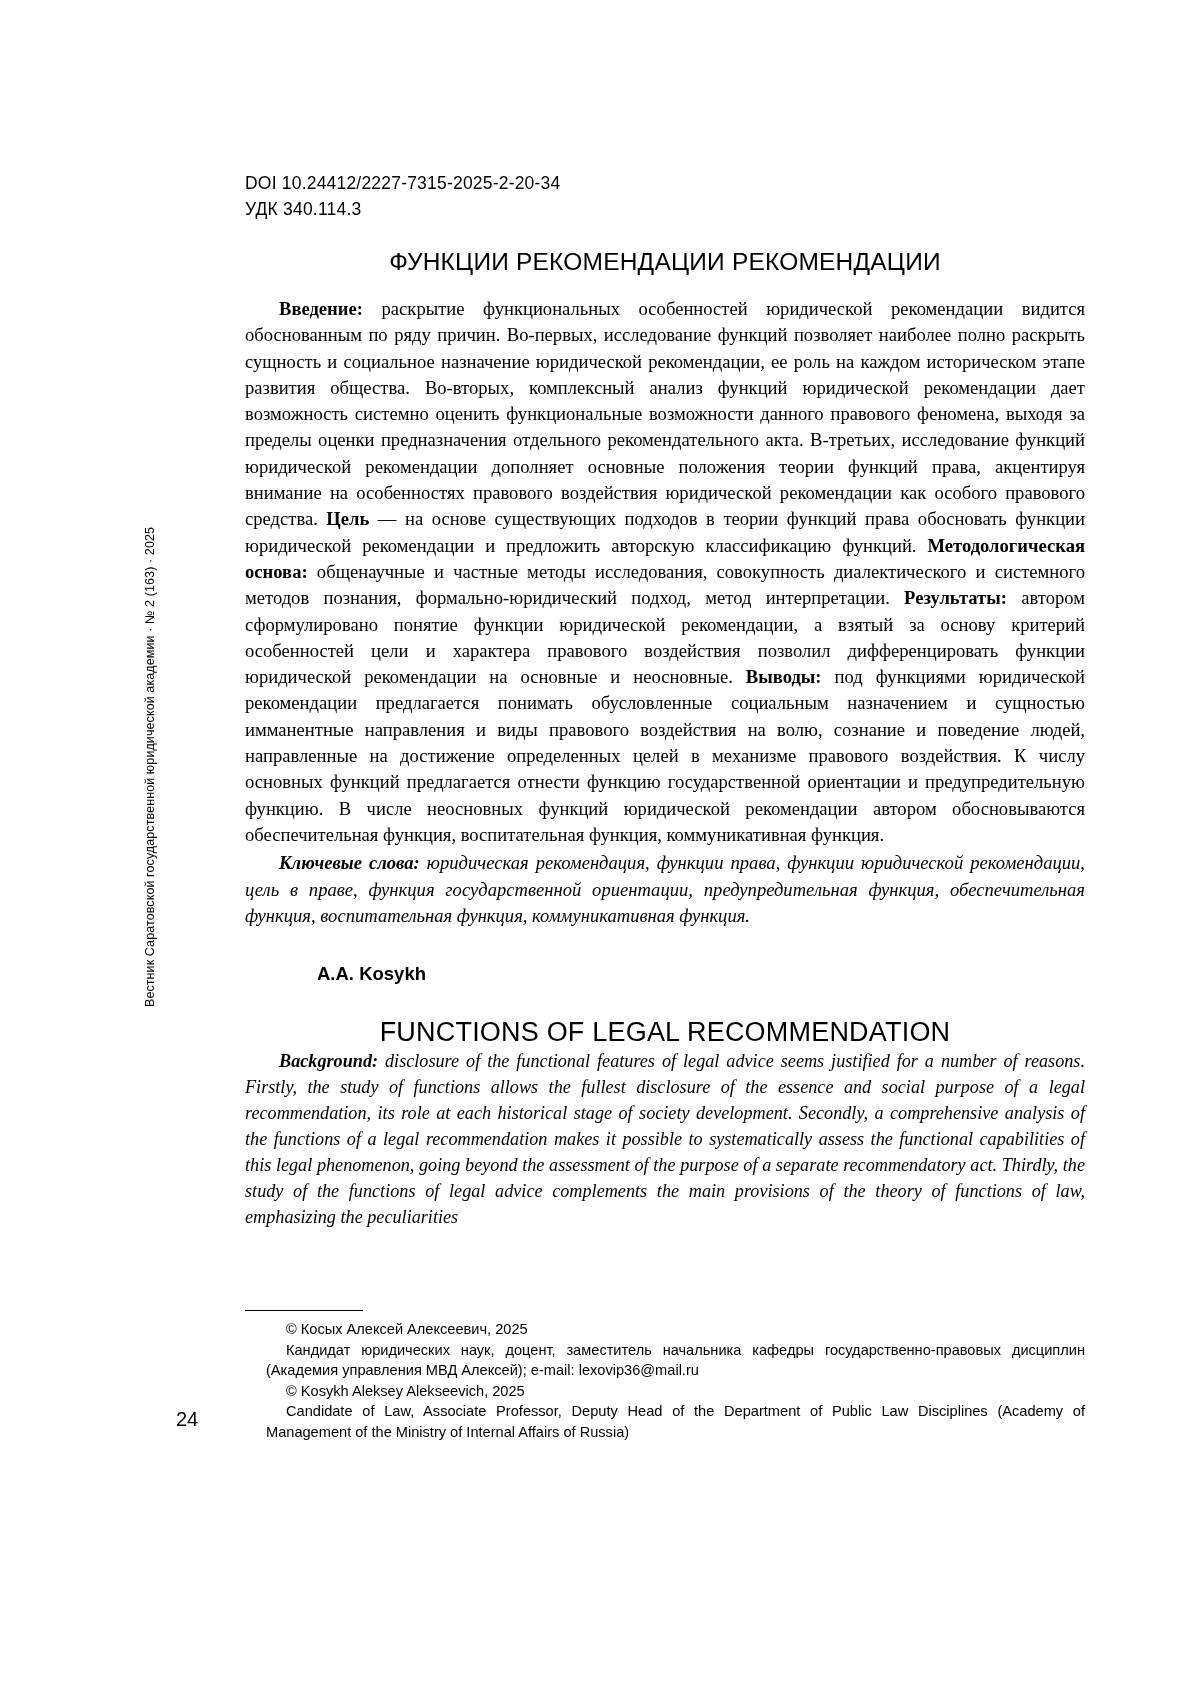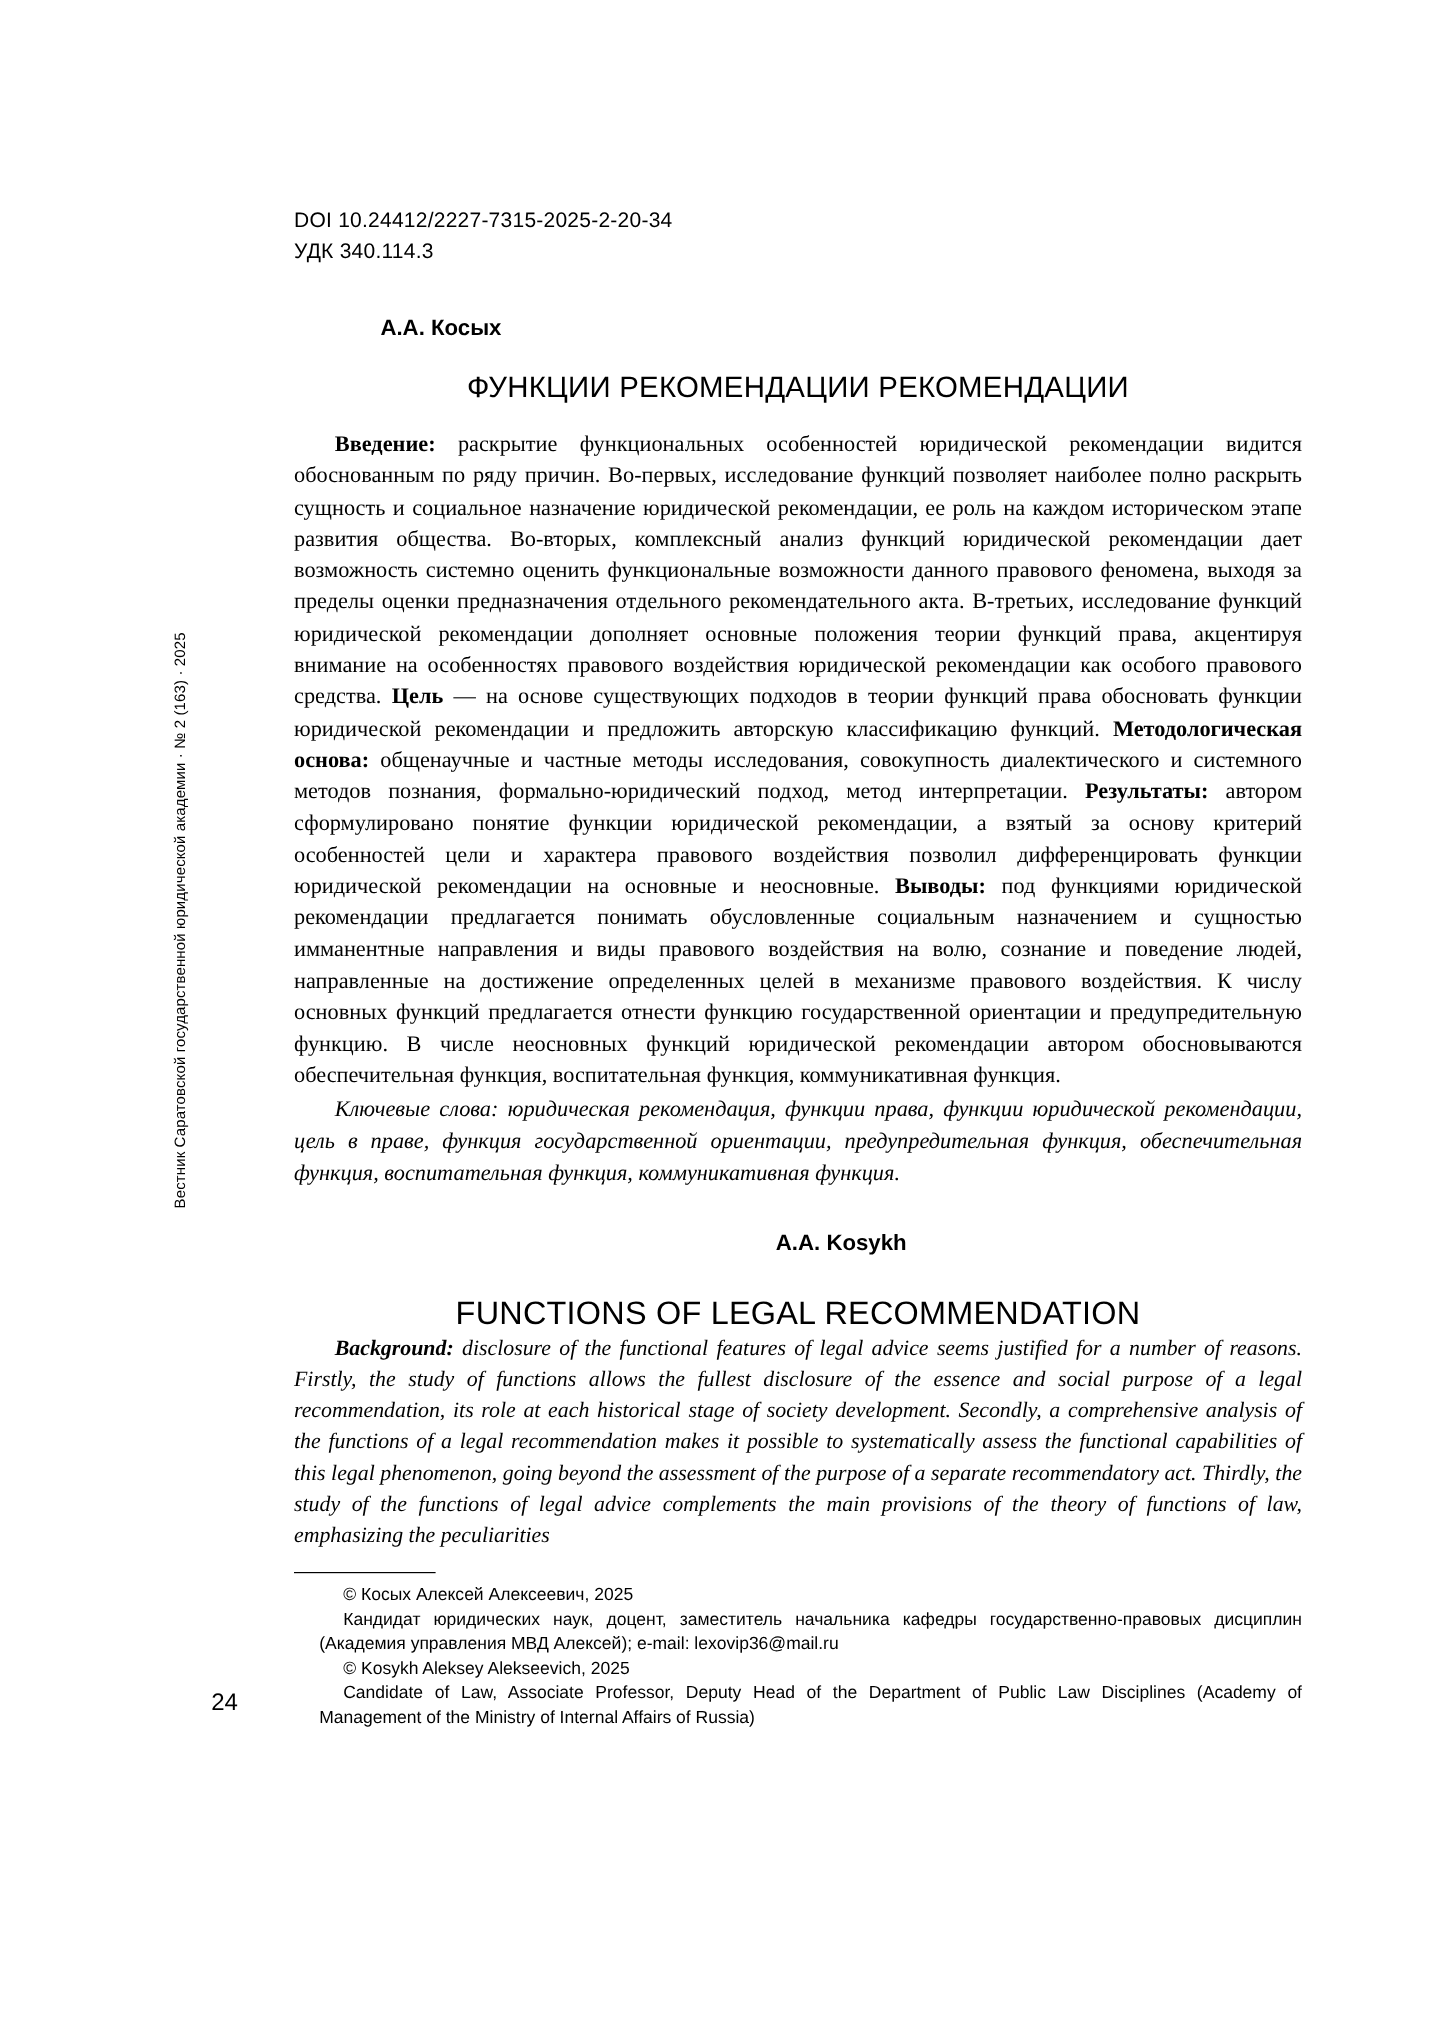--- a/index.html
+++ b/index.html
@@ -79,29 +79,28 @@
   }
   .keywords {
     margin-top: 2px;
     font-family: "Liberation Serif", serif;
     font-style: italic;
     font-size: 18.6px;
     line-height: 26.3px;
     text-align: justify;
     text-indent: 34px;
   }
-  .keywords .lead { font-weight: normal; }
+  .keywords .lead { font-weight: bold; }
 
   .author-en {
     margin-top: 34px;
     font-family: "Liberation Sans", sans-serif;
     font-weight: bold;
     font-size: 18.5px;
     margin-left: 72px;
-    text-align: center;
   }
   .article-title-en {
     margin-top: 32px;
     text-align: center;
     font-family: "Liberation Sans", sans-serif;
     font-size: 27px;
     letter-spacing: 0.2px;
   }
   .abstract-en {
     font-family: "Liberation Serif", serif;
@@ -140,21 +139,20 @@
 
   <div class="side-running-head">Вестник Саратовской государственной  юридической академии · № 2 (163) · 2025</div>
 
   <div class="folio">24</div>
 
   <div class="content">
 
     <div class="ident-line">DOI 10.24412/2227-7315-2025-2-20-34</div>
     <div class="ident-line">УДК 340.114.3</div>
 
-    <div class="author">А.А. Косых</div>
 
     <div class="article-title">ФУНКЦИИ РЕКОМЕНДАЦИИ РЕКОМЕНДАЦИИ</div>
 
     <div class="abstract">
       <span class="lead">Введение:</span><span> раскрытие функциональных особенностей юридической рекомендации видится обоснованным по ряду причин. Во-первых, исследование функций позволяет наиболее полно раскрыть сущность и социальное назначение юридической рекомендации, ее роль на каждом историческом этапе развития общества. Во-вторых, комплексный анализ функций юридической рекомендации дает возможность системно оценить функциональные возможности данного правового феномена, выходя за пределы оценки предназначения отдельного рекомендательного акта. В-третьих, исследование функций юридической рекомендации дополняет основные положения теории функций права, акцентируя внимание на особенностях правового воздействия юридической рекомендации как особого правового средства. </span><span class="lead">Цель</span><span> — на основе существующих подходов в теории функций права обосновать функции юридической рекомендации и предложить авторскую классификацию функций. </span><span class="lead">Методологическая основа:</span><span> общенаучные и частные методы исследования, совокупность диалектического и системного методов познания, формально-юридический подход, метод интерпретации. </span><span class="lead">Результаты:</span><span> автором сформулировано понятие функции юридической рекомендации, а взятый за основу критерий особенностей цели и характера правового воздействия позволил дифференцировать функции юридической рекомендации на основные и неосновные. </span><span class="lead">Выводы:</span><span> под функциями юридической рекомендации предлагается понимать обусловленные социальным назначением и сущностью имманентные направления и виды правового воздействия на волю, сознание и поведение людей, направленные на достижение определенных целей в механизме правового воздействия. К числу основных функций предлагается отнести функцию государственной ориентации и предупредительную функцию. В числе неосновных функций юридической рекомендации автором обосновываются обеспечительная функция, воспитательная функция, коммуникативная функция.</span>
     </div>
 
     <div class="keywords">
       <span class="lead">Ключевые слова:</span><span> юридическая рекомендация, функции права, функции юридической рекомендации, цель в праве, функция государственной ориентации, предупредительная функция, обеспечительная функция, воспитательная функция, коммуникативная функция.</span>
     </div>

